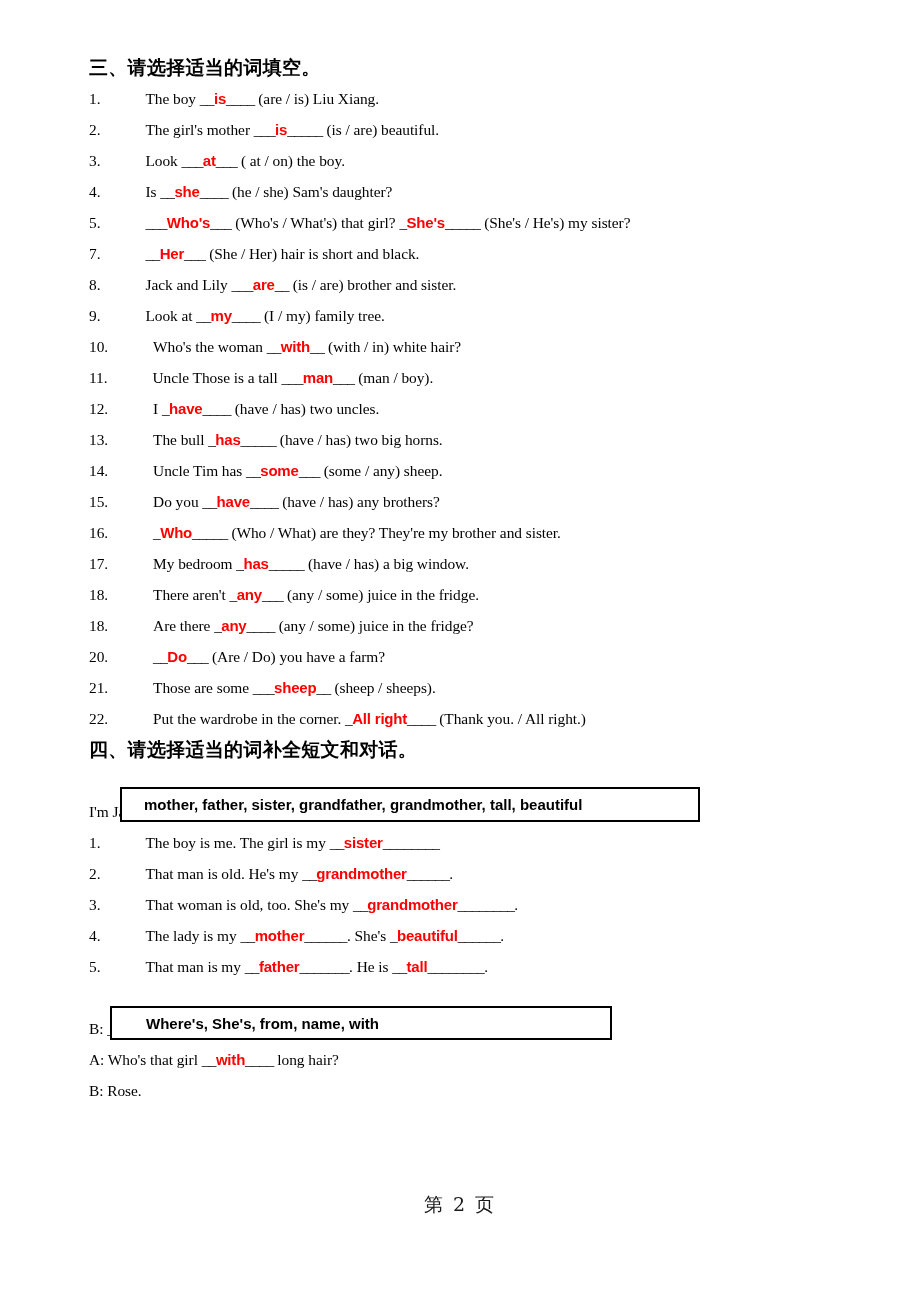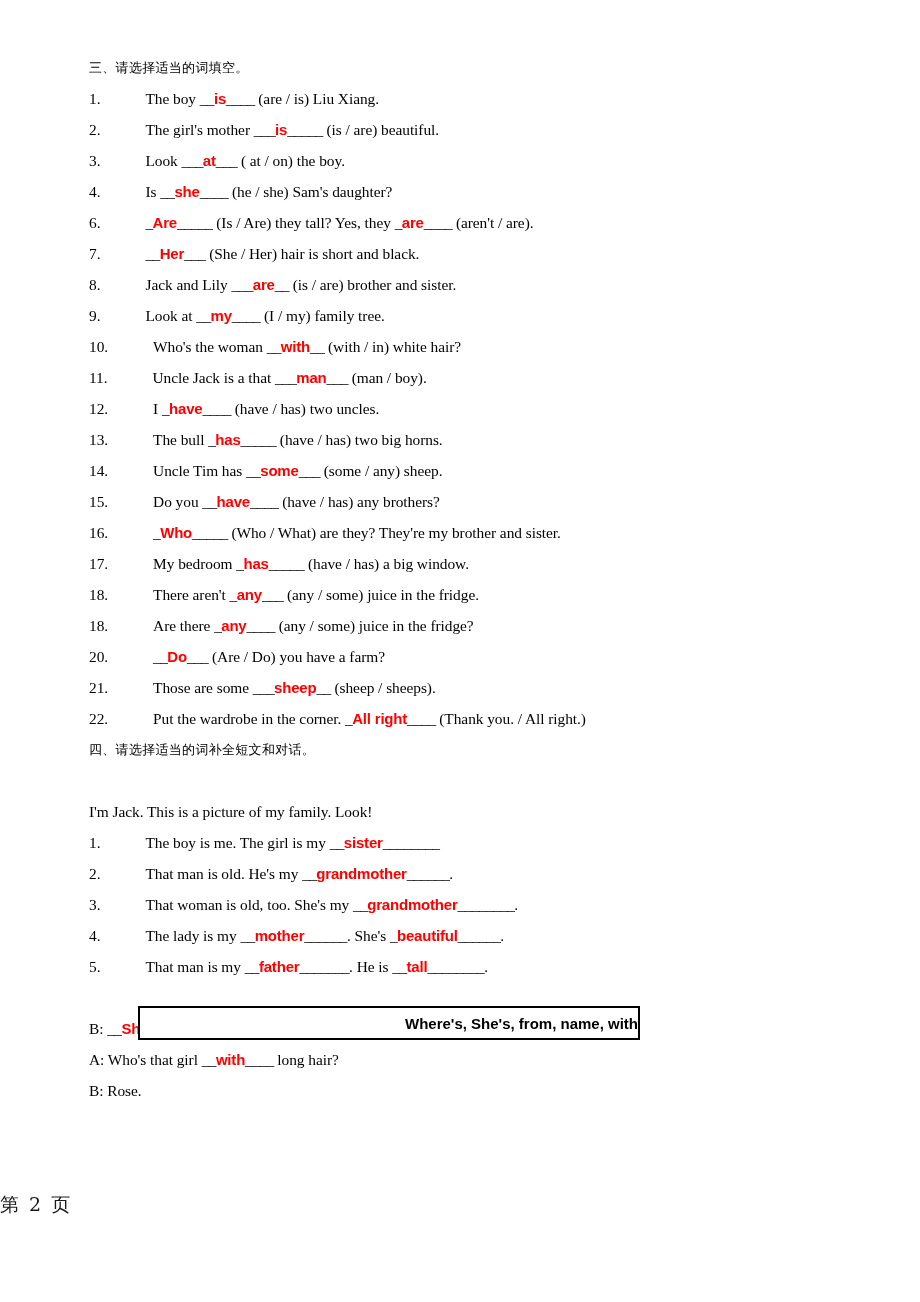--- a/index.html
+++ b/index.html
@@ -26,22 +26,22 @@
   .content {
     position: absolute;
     left: 89px;
     top: 52px;
     width: 800px;
   }
 
   
   .section-heading {
     font-family: "DejaVu Serif", "Liberation Serif", serif;
-    font-weight: normal;
-    font-size: 13px;
+    font-weight: bold;
+    font-size: 19px;
     line-height: 31px;
     letter-spacing: 0.3px;
     margin: 0;
     white-space: nowrap;
   }
 
   
   .q-line {
     font-family: "Liberation Serif", "DejaVu Serif", serif;
     font-size: 15.4px;
@@ -87,32 +87,31 @@
     width: 580px;
     height: 35px;
     padding-left: 22px;
   }
   .wordbank-2 {
     position: absolute;
     left: 110px;
     top: 1006px;
     width: 502px;
     height: 34px;
-    justify-content: flex-end;
+    justify-content: flex-start;
     padding-left: 34px;
-    margin-left: 28px;
   }
 
   
   .footer {
     position: absolute;
     left: 0;
     top: 1192px;
     width: 920px;
-    text-align: left;
+    text-align: center;
     font-family: "DejaVu Serif", "Liberation Serif", serif;
     font-size: 19px;
     letter-spacing: 2px;
     color: #1a1a1a;
   }
 
   .sp-l { padding-left: 6px; margin-left: 39px; }
 </style>
 </head>
 <body>
@@ -124,32 +123,32 @@
     <div class="section-heading">三、请选择适当的词填空。</div>
 
     <div class="q-line"><span>1.</span><span class="sp-l">The boy </span><span class="blank">__</span><span class="ans">is</span><span class="blank">____</span><span> (are / is) Liu Xiang.</span></div>
 
     <div class="q-line"><span>2.</span><span class="sp-l">The girl's mother </span><span class="blank">___</span><span class="ans">is</span><span class="blank">_____</span><span> (is / are) beautiful.</span></div>
 
     <div class="q-line"><span>3.</span><span class="sp-l">Look </span><span class="blank">___</span><span class="ans">at</span><span class="blank">___</span><span> ( at / on) the boy.</span></div>
 
     <div class="q-line"><span>4.</span><span class="sp-l">Is </span><span class="blank">__</span><span class="ans">she</span><span class="blank">____</span><span> (he / she) Sam's daughter?</span></div>
 
-
-    <div class="q-line"><span>6.</span><span class="sp-l"></span><span class="blank">_</span><span class="ans">Are</span><span class="blank">_____</span><span> (Is / Are) they tall? Yes, they</span><span> </span><span class="blank">_</span><span class="ans">are</span><span class="blank">____</span><span> (aren't / are).</span></div>
+    <div class="q-line"><span>5.</span><span class="sp-l"></span><span class="blank">___</span><span class="ans">Who's</span><span class="blank">___</span><span> (Who's / What's) that girl?</span><span> </span><span class="blank">_</span><span class="ans">She's</span><span class="blank">_____</span><span> (She's / He's) my sister?</span></div>
+
 
     <div class="q-line"><span>7.</span><span class="sp-l"></span><span class="blank">__</span><span class="ans">Her</span><span class="blank">___</span><span> (She / Her) hair is short and black.</span></div>
 
     <div class="q-line"><span>8.</span><span class="sp-l">Jack and Lily </span><span class="blank">___</span><span class="ans">are</span><span class="blank">__</span><span> (is / are) brother and sister.</span></div>
 
     <div class="q-line"><span>9.</span><span class="sp-l">Look at </span><span class="blank">__</span><span class="ans">my</span><span class="blank">____</span><span> (I / my) family tree.</span></div>
 
     <div class="q-line"><span>10.</span><span class="sp-l">Who's the woman </span><span class="blank">__</span><span class="ans">with</span><span class="blank">__</span><span> (with / in) white hair?</span></div>
 
-    <div class="q-line"><span>11.</span><span class="sp-l">Uncle Jack is a that </span><span class="blank">___</span><span class="ans">man</span><span class="blank">___</span><span> (man / boy).</span></div>
+    <div class="q-line"><span>11.</span><span class="sp-l">Uncle Those is a tall </span><span class="blank">___</span><span class="ans">man</span><span class="blank">___</span><span> (man / boy).</span></div>
 
     <div class="q-line"><span>12.</span><span class="sp-l">I </span><span class="blank">_</span><span class="ans">have</span><span class="blank">____</span><span> (have / has) two uncles.</span></div>
 
     <div class="q-line"><span>13.</span><span class="sp-l">The bull </span><span class="blank">_</span><span class="ans">has</span><span class="blank">_____</span><span> (have / has) two big horns.</span></div>
 
     <div class="q-line"><span>14.</span><span class="sp-l">Uncle Tim has </span><span class="blank">__</span><span class="ans">some</span><span class="blank">___</span><span> (some / any) sheep.</span></div>
 
     <div class="q-line"><span>15.</span><span class="sp-l">Do you </span><span class="blank">__</span><span class="ans">have</span><span class="blank">____</span><span> (have / has) any brothers?</span></div>
 
     <div class="q-line"><span>16.</span><span class="sp-l"></span><span class="blank">_</span><span class="ans">Who</span><span class="blank">_____</span><span> (Who / What) are they? They're my brother and sister.</span></div>
@@ -187,20 +186,23 @@
     <div class="q-line"><span>B:</span><span> </span><span class="blank">__</span><span class="ans">She's</span><span class="blank">____</span><span> my friend.</span></div>
 
     <div class="q-line"><span>A:</span><span> Who's that girl </span><span class="blank">__</span><span class="ans">with</span><span class="blank">____</span><span> long hair?</span></div>
 
 
     <div class="q-line"><span>B:</span><span> Rose.</span></div>
 
 
   </div>
 
+  <div class="wordbank wordbank-1">
+      <span>mother,   father,   sister,   grandfather,   grandmother,   tall,   beautiful</span>
+    </div>
 
   <div class="wordbank wordbank-2">
       <span>Where's,   She's,   from,   name,   with</span>
     </div>
 
   <div class="footer">第  2  页</div>
 
 </div>
 
 </body></html>

